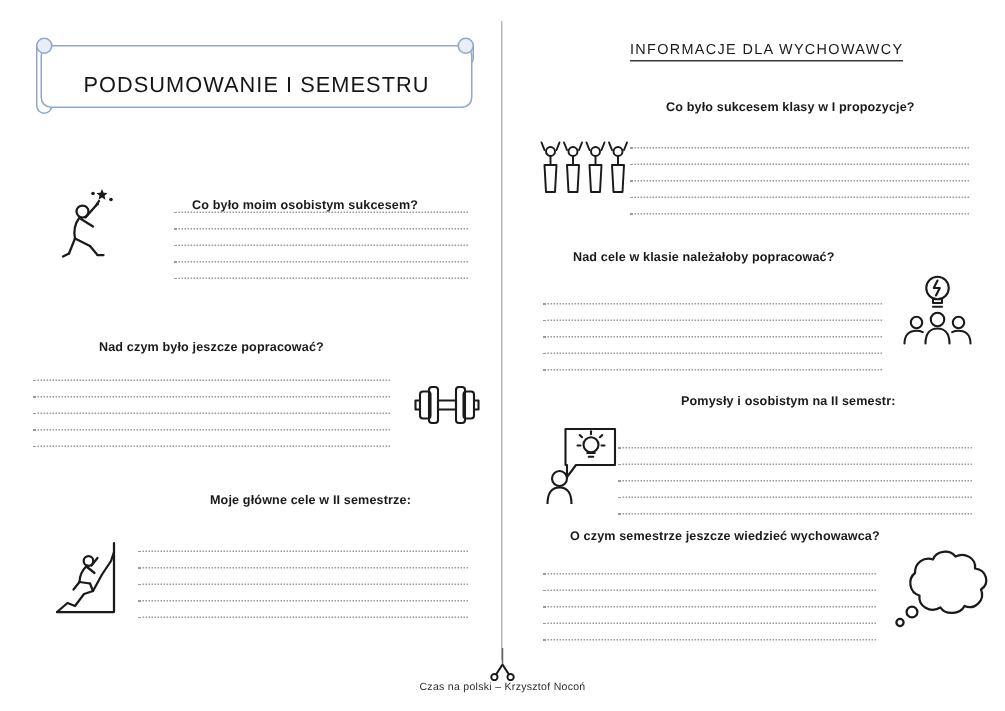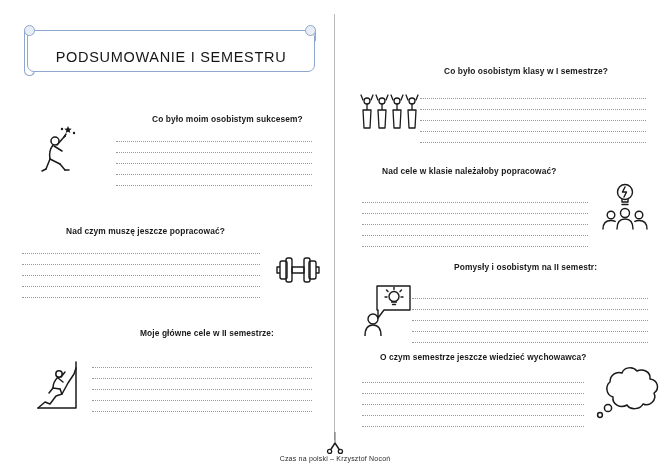--- a/index.html
+++ b/index.html
@@ -155,23 +155,24 @@
     </svg>
   </div>
 
   <div class="curl-tail curl-tail-l"></div>
   <div class="curl-tail curl-tail-r"></div>
   <div class="banner"></div>
   <div class="curl curl-l"></div>
   <div class="curl curl-r"></div>
   <div class="banner-title">PODSUMOWANIE I SEMESTRU</div>
 
-
-  <div class="qblock">
-    <div class="qlabel" style="left:128px; top:114px;margin-left:24px;">Co było moim osobistym sukcesem?</div>
+  <div class="right-header">INFORMACJE DLA WYCHOWAWCY</div>
+
+  <div class="qblock">
+    <div class="qlabel" style="left:128px; top:131px;">Co było moim osobistym sukcesem?</div>
     <div class="icon" style="left:38px; top:120px;">
       <svg viewBox="0 0 50 62" width="50" height="62">
         <g fill="none" stroke="#1a1a1a" stroke-width="1.5" stroke-linecap="round" stroke-linejoin="round">
           <circle cx="17" cy="21" r="4"></circle>
           <path d="M19 25 L26 17"></path>
           <path d="M15 25 C12 29 11 34 12 39"></path>
           <path d="M16 26 L24 31"></path>
           <path d="M12 39 L8 49"></path>
           <path d="M12 39 L22 44"></path>
           <path d="M22 44 L27 50"></path>
@@ -190,21 +191,21 @@
     <div class="lines" style="left:116px; top:131px; width:196px;">
       <div class="line"></div>
       <div class="line"></div>
       <div class="line"></div>
       <div class="line"></div>
       <div class="line"></div>
     </div>
   </div>
 
   <div class="qblock">
-    <div class="qlabel" style="left:66px; top:226px;">Nad czym muszę jeszcze popracować?</div>
+    <div class="qlabel" style="left:66px; top:226px;">Nad czym było jeszcze popracować?</div>
     <div class="icon" style="left:272px; top:253px;">
       <svg viewBox="0 0 52 34" width="52" height="34">
         <g fill="none" stroke="#1a1a1a" stroke-width="1.4" stroke-linejoin="round">
           <rect x="8" y="8" width="7" height="18" rx="2"></rect>
           <rect x="14" y="5" width="6" height="24" rx="2"></rect>
           <rect x="32" y="5" width="6" height="24" rx="2"></rect>
           <rect x="37" y="8" width="7" height="18" rx="2"></rect>
           <rect x="20" y="14" width="12" height="6"></rect>
           <path d="M8 14 L5 14 L5 20 L8 20"></path>
           <path d="M44 14 L47 14 L47 20 L44 20"></path>
@@ -240,21 +241,21 @@
     <div class="lines" style="left:92px; top:357px; width:220px;">
       <div class="line"></div>
       <div class="line"></div>
       <div class="line"></div>
       <div class="line"></div>
       <div class="line"></div>
     </div>
   </div>
 
   <div class="qblock">
-    <div class="qlabel" style="left:444px; top:66px;">Co było osobistym klasy w I semestrze?</div>
+    <div class="qlabel" style="left:444px; top:66px;">Co było sukcesem klasy w I propozycje?</div>
     <div class="icon" style="left:358px; top:88px;">
       <svg viewBox="0 0 62 50" width="62" height="50">
         <g fill="none" stroke="#1a1a1a" stroke-width="1.3" stroke-linecap="round" stroke-linejoin="round">
           <circle cx="9" cy="13" r="3"></circle>
             <path d="M5 12 L3 7"></path>
             <path d="M13 12 L15 7"></path>
           <path d="M9 16 L9 22 M5 22 L13 22 L12 40 L6 40 Z"></path>
           <circle cx="24" cy="13" r="3"></circle>
             <path d="M20 12 L18 7"></path>
             <path d="M28 12 L30 7"></path>

